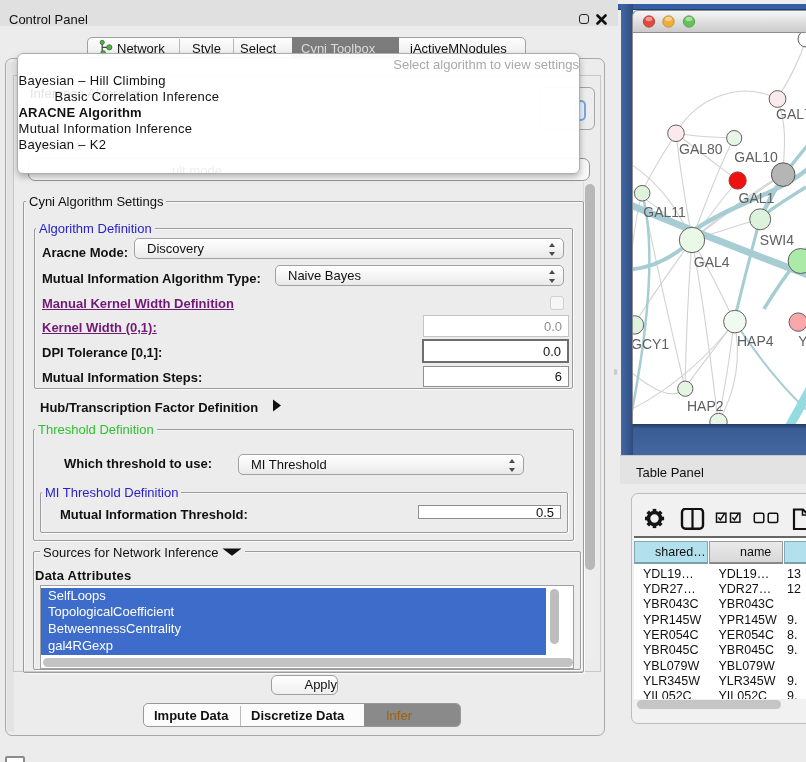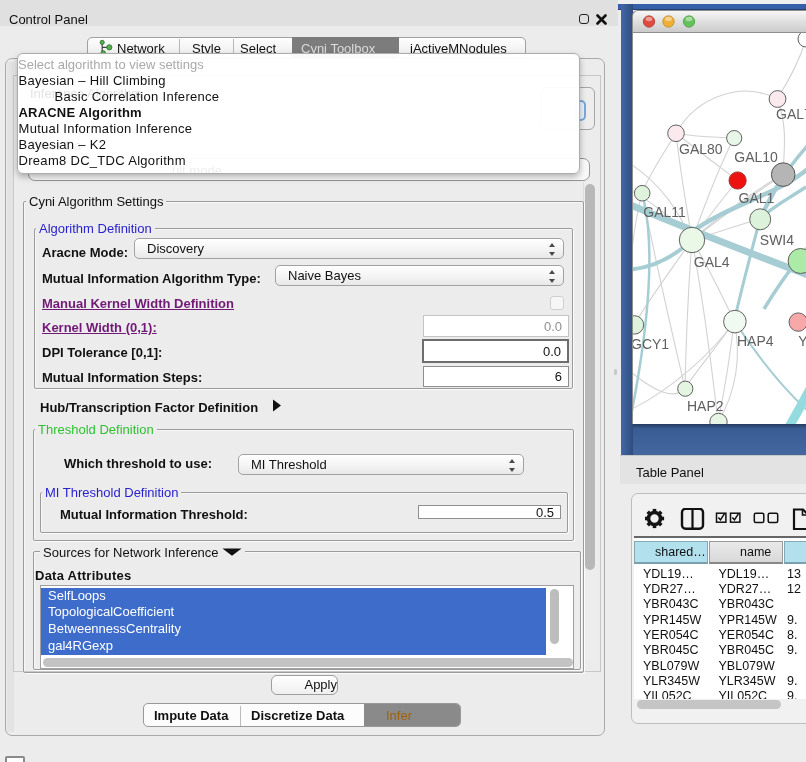--- a/index.html
+++ b/index.html
@@ -120,27 +120,26 @@
   </svg>
 
 <div class="abs" style="left:540px; top:87px; width:55px; height:43px; border:1px solid #A5A5A5; border-radius:6px; background:#EDEDED;"></div>
 <div class="abs" style="left:575px; top:100px; width:11px; height:21px; border:2px solid #76A9DC; border-radius:5px; background:#E8F0FA;"></div>
 <div class="abs" style="left:28px; top:158px; width:562px; height:23px; border:1px solid #969696; border-radius:7px; background:#F8F8F8;"></div>
 
 <div class="abs" id="popup" style="left:17px; top:53px; width:563px; height:121px; background:rgba(255,255,255,0.96); border:1px solid #ACACAC; border-radius:6px; box-shadow:0 3px 6px rgba(0,0,0,0.28); overflow:hidden;">
   <div style="position:absolute; left:12px; top:32px; color:#E3E3E3;">Inference Algorithm</div>
   <div style="position:absolute; left:12px; top:84px; color:#ECECEC;">Table Da</div>
   <div style="position:absolute; left:154px; top:109px; color:#EEEEEE;">ult mode</div>
-  <div style="position:absolute; left:0; top:2.5px; width:100%; text-align:left; color:#A9A9A9;">Select algorithm to view settings</div>
+  <div style="position:absolute; left:0; top:2.5px; width:100%; text-align:right; color:#A9A9A9;">Select algorithm to view settings</div>
   <div style="position:absolute; left:0.5px; top:18.6px; letter-spacing:0.3px;">Bayesian – Hill Climbing</div>
   <div style="position:absolute; left:0.5px; top:34.7px; letter-spacing:0.3px;padding-left:36px;">Basic Correlation Inference</div>
   <div style="position:absolute; left:0.5px; top:50.8px; font-weight:bold; letter-spacing:0.2px;">ARACNE Algorithm</div>
   <div style="position:absolute; left:0.5px; top:66.9px; letter-spacing:0.3px;">Mutual Information Inference</div>
   <div style="position:absolute; left:0.5px; top:83px; letter-spacing:0.3px;">Bayesian – K2</div>
-  <div style="position:absolute; left:0.5px; top:99.1px; letter-spacing:0.3px;">Dream8 DC_TDC Algorithm</div>
 </div>
 
 <div class="abs" style="left:614px; top:369px; width:3px; height:6px; background:#C9C9C9; border-radius:1.5px;"></div>
 
 <div class="abs" id="right-top" style="left:618px; top:0; width:188px; height:4px; background:#EFEFEF;"></div>
 <div class="abs" id="blue-band" style="left:618px; top:4px; width:188px; height:6px; background:#3560A8; border-bottom:1px solid #24406E;"></div>
 <div class="abs" id="blue-left" style="left:621px; top:4px; width:12px; height:451px; background:linear-gradient(90deg,#4168A8,#2F4C7C);"></div>
 <div class="abs" id="blue-bottom" style="left:633px; top:424px; width:173px; height:31px; background:linear-gradient(180deg,#233C60 0%,#3A5C94 15%,#44679F 100%);"></div>
 <div class="abs" id="net-titlebar" style="left:632px; top:10px; width:174px; height:23px; background:linear-gradient(180deg,#F6F6F6,#DEDEDE 55%,#CBCBCB); border:1px solid #8E8E8E; border-right:none; border-radius:6px 0 0 0;"></div>
 <div class="abs" id="net-canvas" style="left:632px; top:33px; width:174px; height:391px; background:#FFF; border-left:1px solid #8E8E8E; overflow:hidden;">

